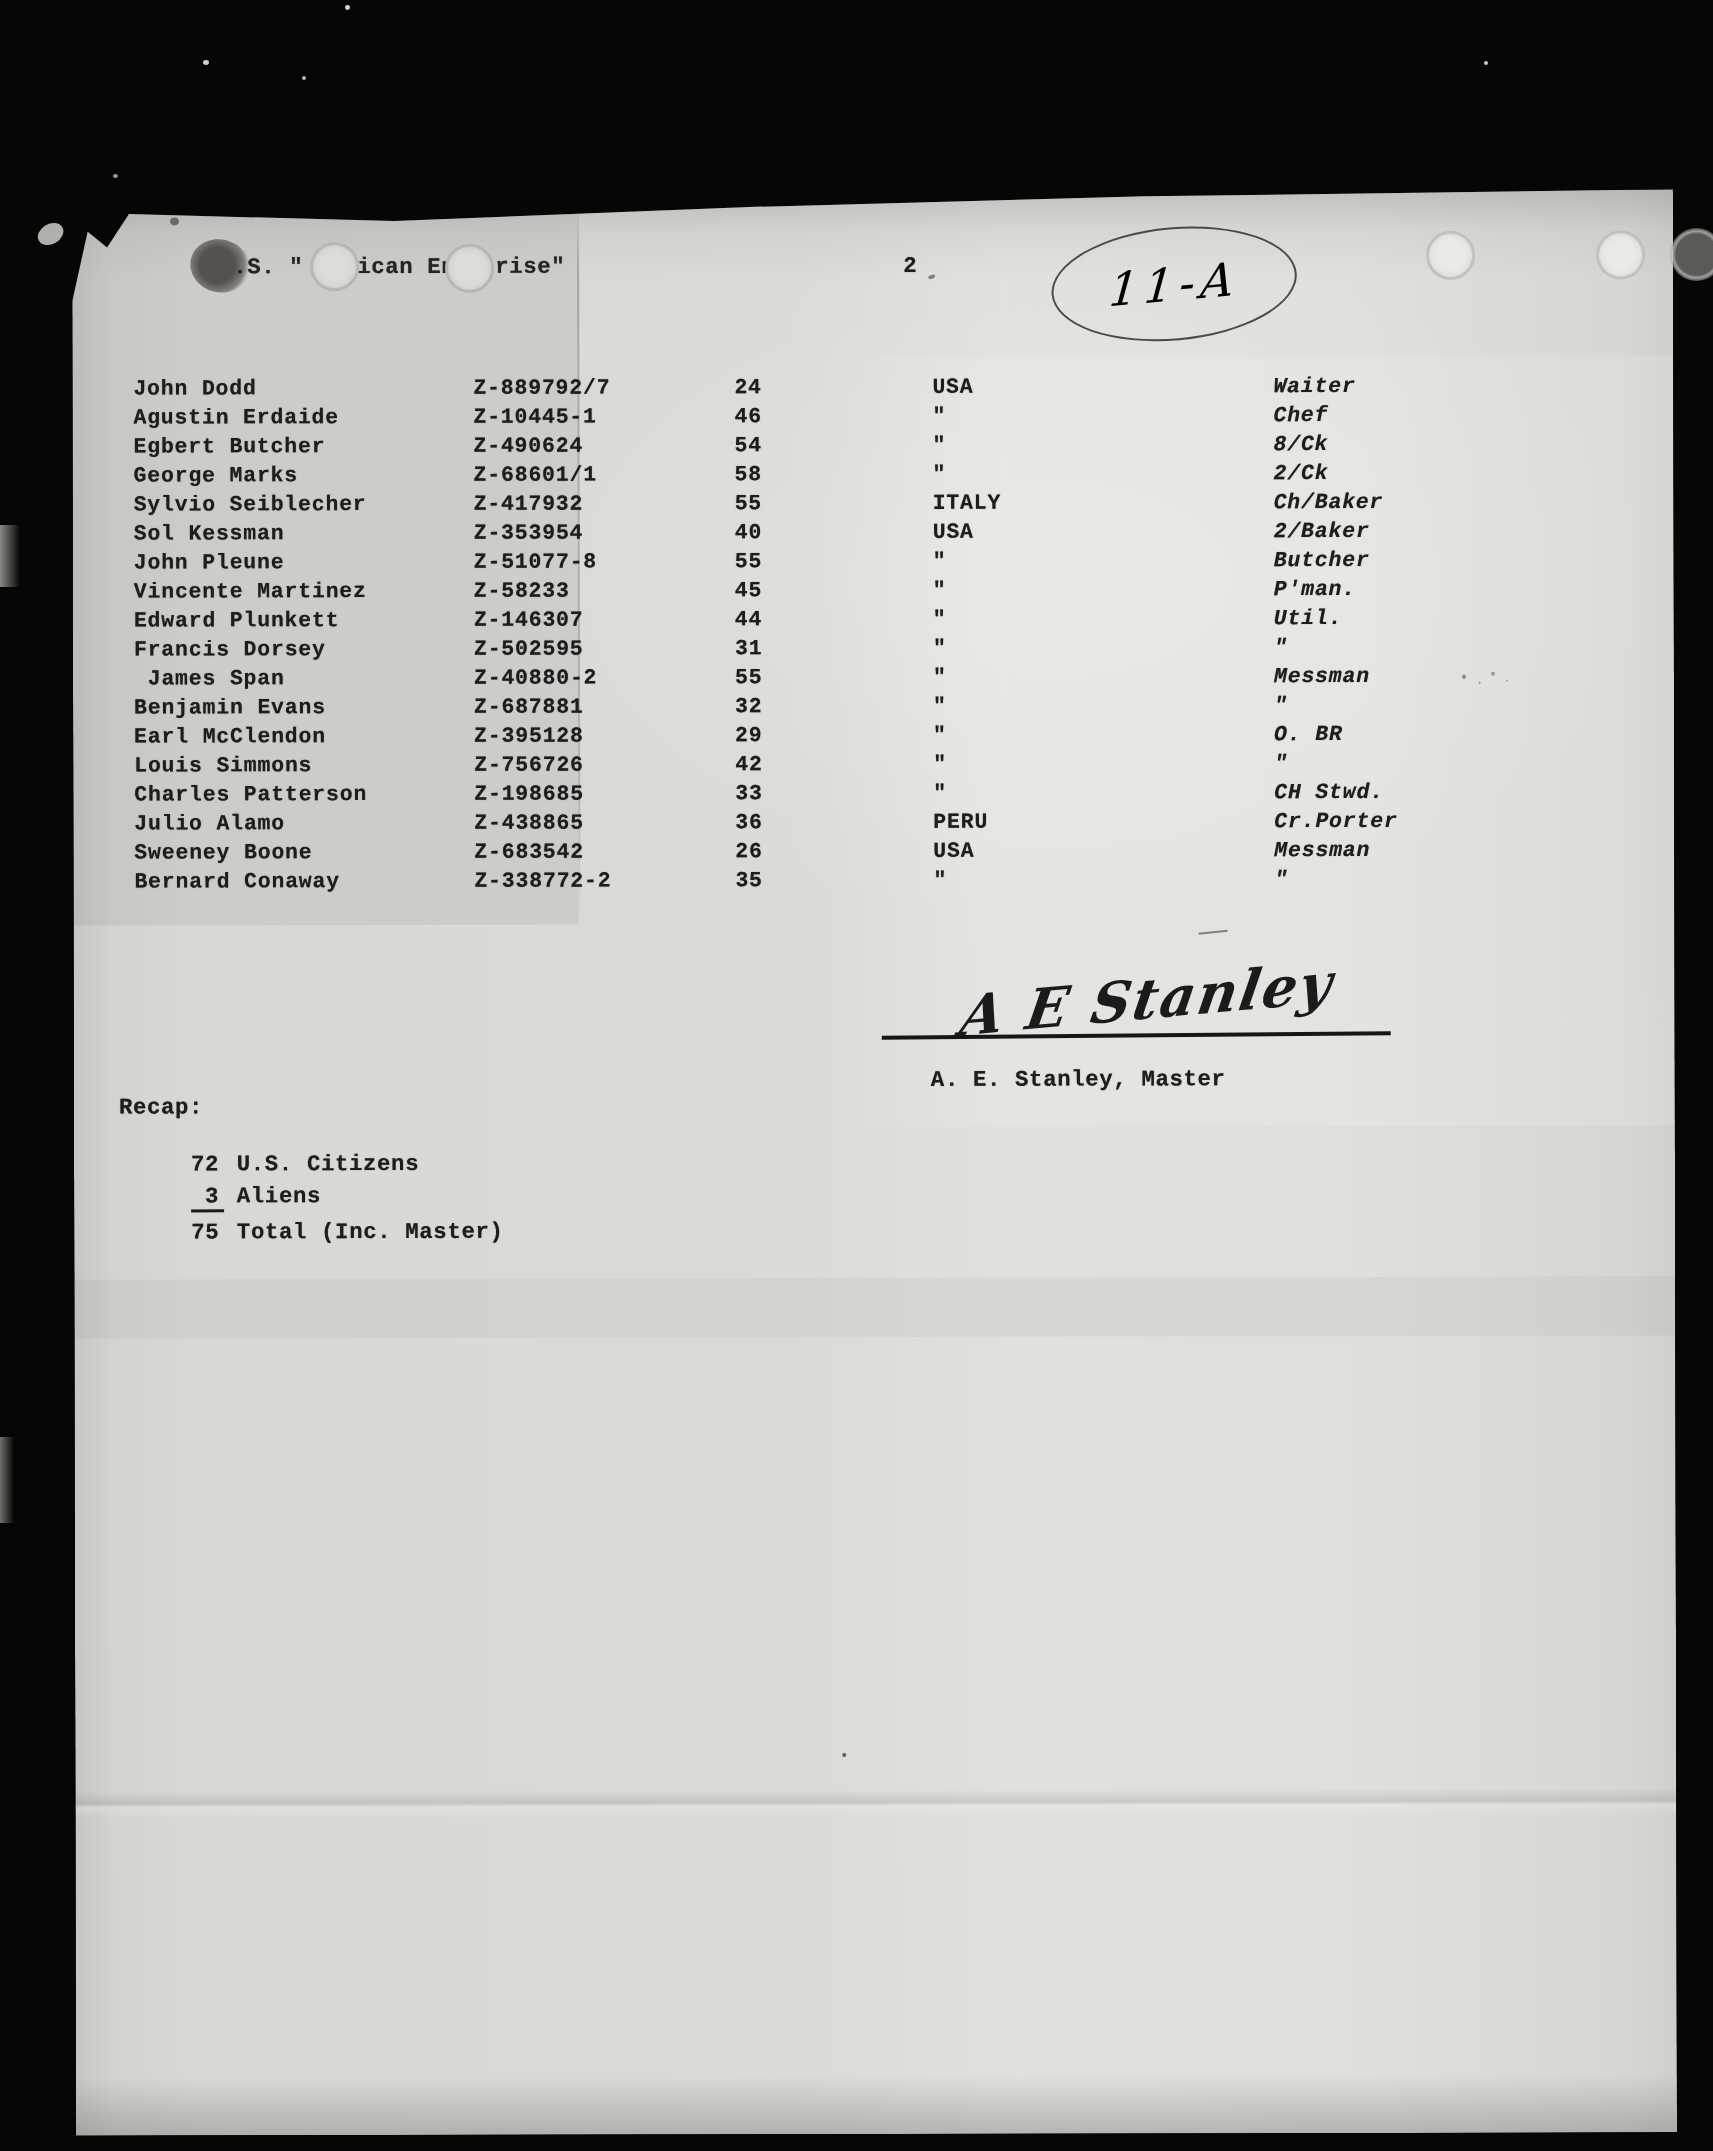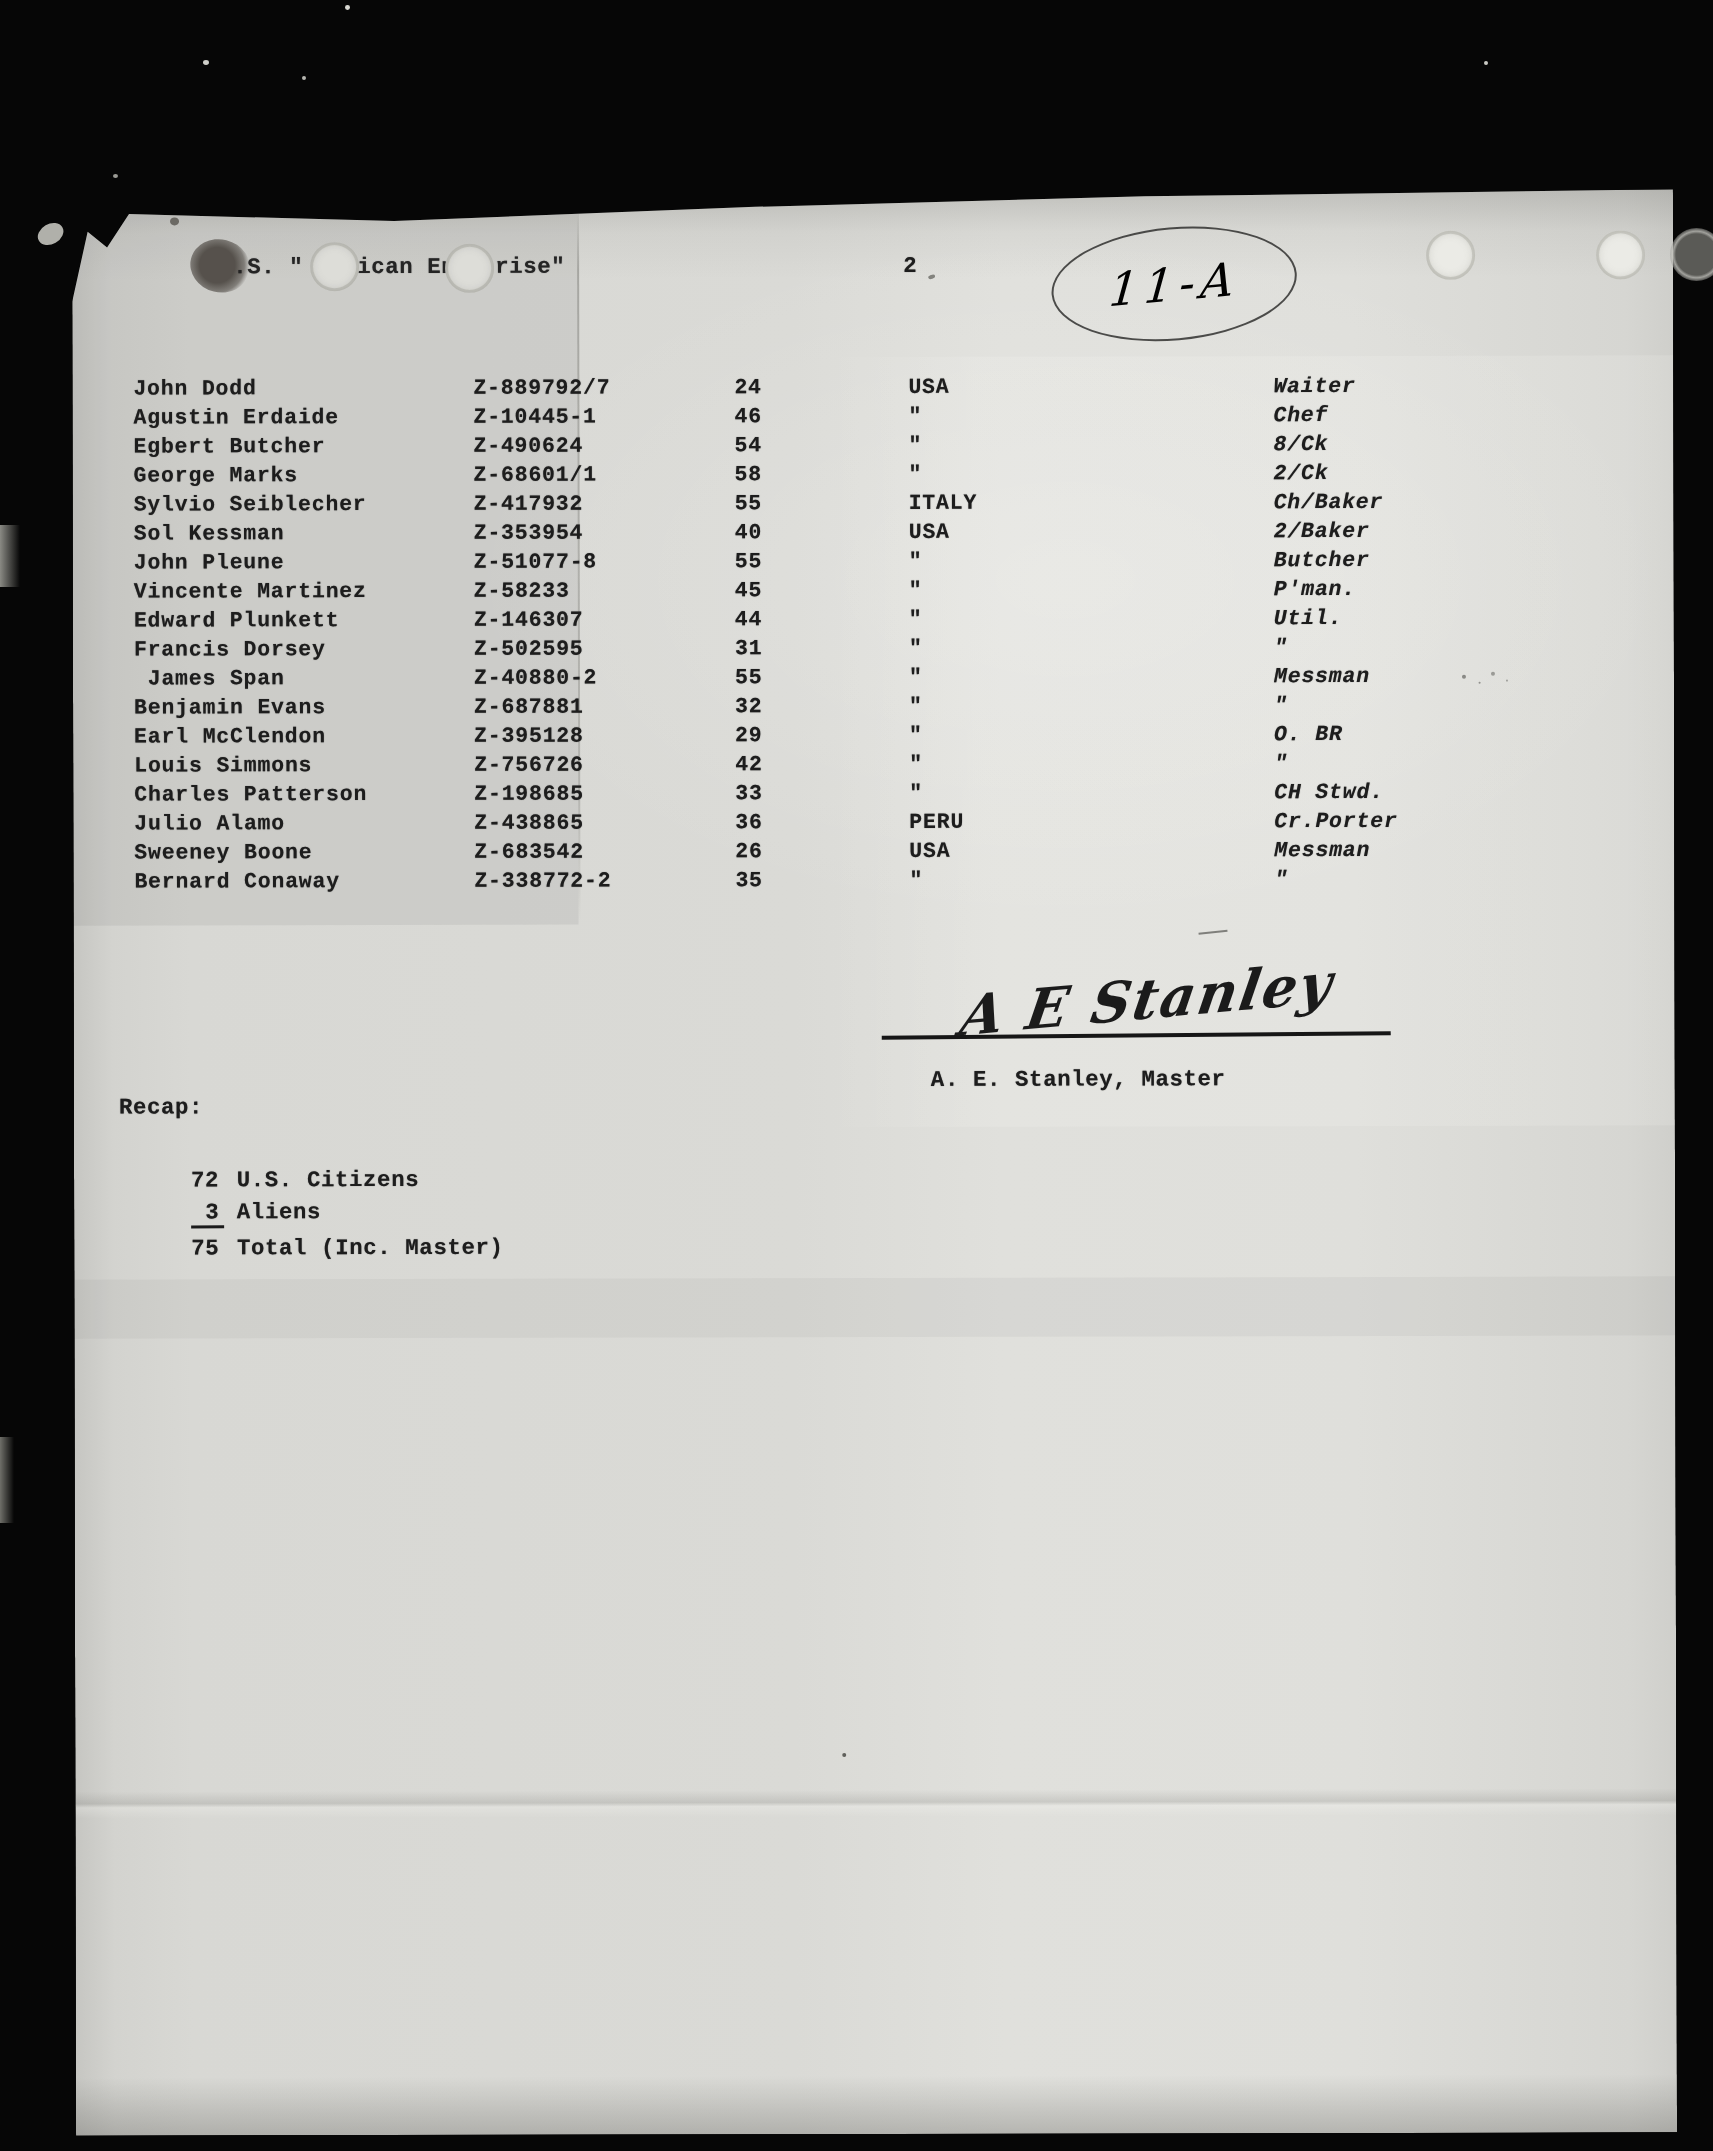--- a/index.html
+++ b/index.html
@@ -45,32 +45,32 @@
   .annotation-text{font-family:"DejaVu Serif",serif;font-style:italic;font-size:46px;color:#26262
 4;letter-spacing:5.9px;transform:skewX(-10deg);}
   
   .crew-table{position:absolute;left:43px;top:184px;width:1385px;font-size:21.5px;font-weight:bold;
     color:#1d1d1d;letter-spacing:0.8px;text-shadow:0 0 1px rgba(25,25,25,.55);}
   .crew-row{position:relative;height:29px;}
   .cell{position:absolute;top:0;white-space:pre;}
   .c-name{left:18px;text-align:center;}
   .c-z{left:358px;}
   .c-age{left:619px;}
-  .c-nat{left:793px;text-align:right;}
+  .c-nat{left:817px;text-align:right;}
   .c-pos{left:1158px;font-style:italic;}
   
   .sig-script{position:absolute;left:887px;top:776px;font-family:"DejaVu Serif",serif;
     font-style:italic;font-weight:bold;font-size:55px;color:#1b1b1b;letter-spacing:2px;
     transform:rotate(-5deg) skewX(-14deg);white-space:pre;}
   .sig-line{position:absolute;left:808px;top:843px;width:509px;height:3.9px;background:#161616;transform:rotate(-.4deg);}
   .sig-typed{left:857px;top:876px;}
   .stray-dash{position:absolute;left:1125px;top:741px;width:29px;height:2px;background:rgba(60,60,56,.6);transform:rotate(-6deg);}
   
   .recap-label{left:45px;top:902px;}
-  .recap-rows{position:absolute;left:117px;top:959px;margin-top:16px;}
+  .recap-rows{position:absolute;left:117px;top:959px;}
   .recap-row{display:flex;height:32px;font-weight:bold;font-size:22.4px;color:#1d1d1d;
     letter-spacing:0.6px;white-space:pre;text-shadow:0 0 1px rgba(25,25,25,.55);}
   .recap-value{display:inline-block;width:33px;}
   .recap-text{padding-left:12.7px;}
   .recap-row.underlined{margin-bottom:3.9px;}
   .recap-row.underlined .recap-value{border-bottom:3.9px solid #1a1a1a;height:26px;}
   
   .crease-v{position:absolute;left:505px;top:5.9px;width:2px;height:724px;
     background:linear-gradient(180deg,transparent,rgba(60,60,55,.32) 10%,rgba(60,60,55,.24) 82%,transparent);}
   .shade-left{position:absolute;left:0;top:0;width:505px;height:733px;background:rgba(100,100,95,.10);}

